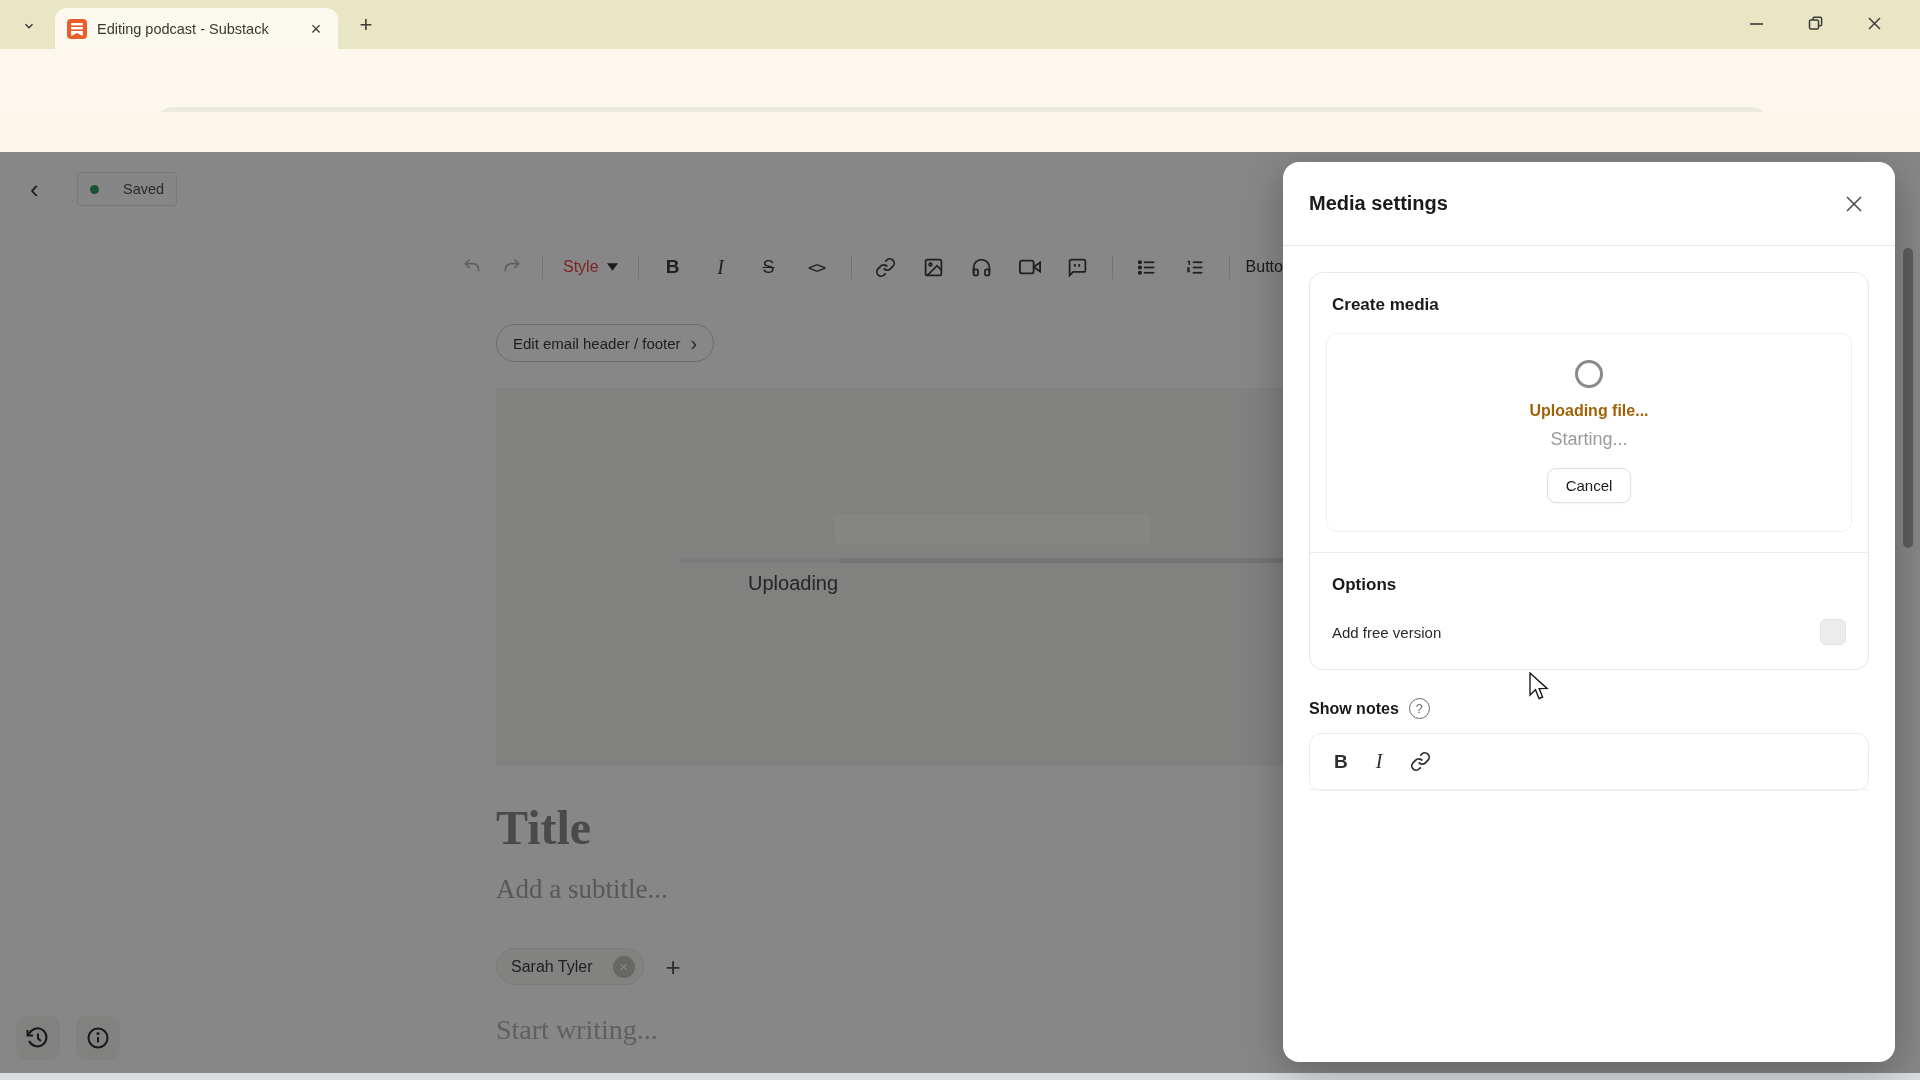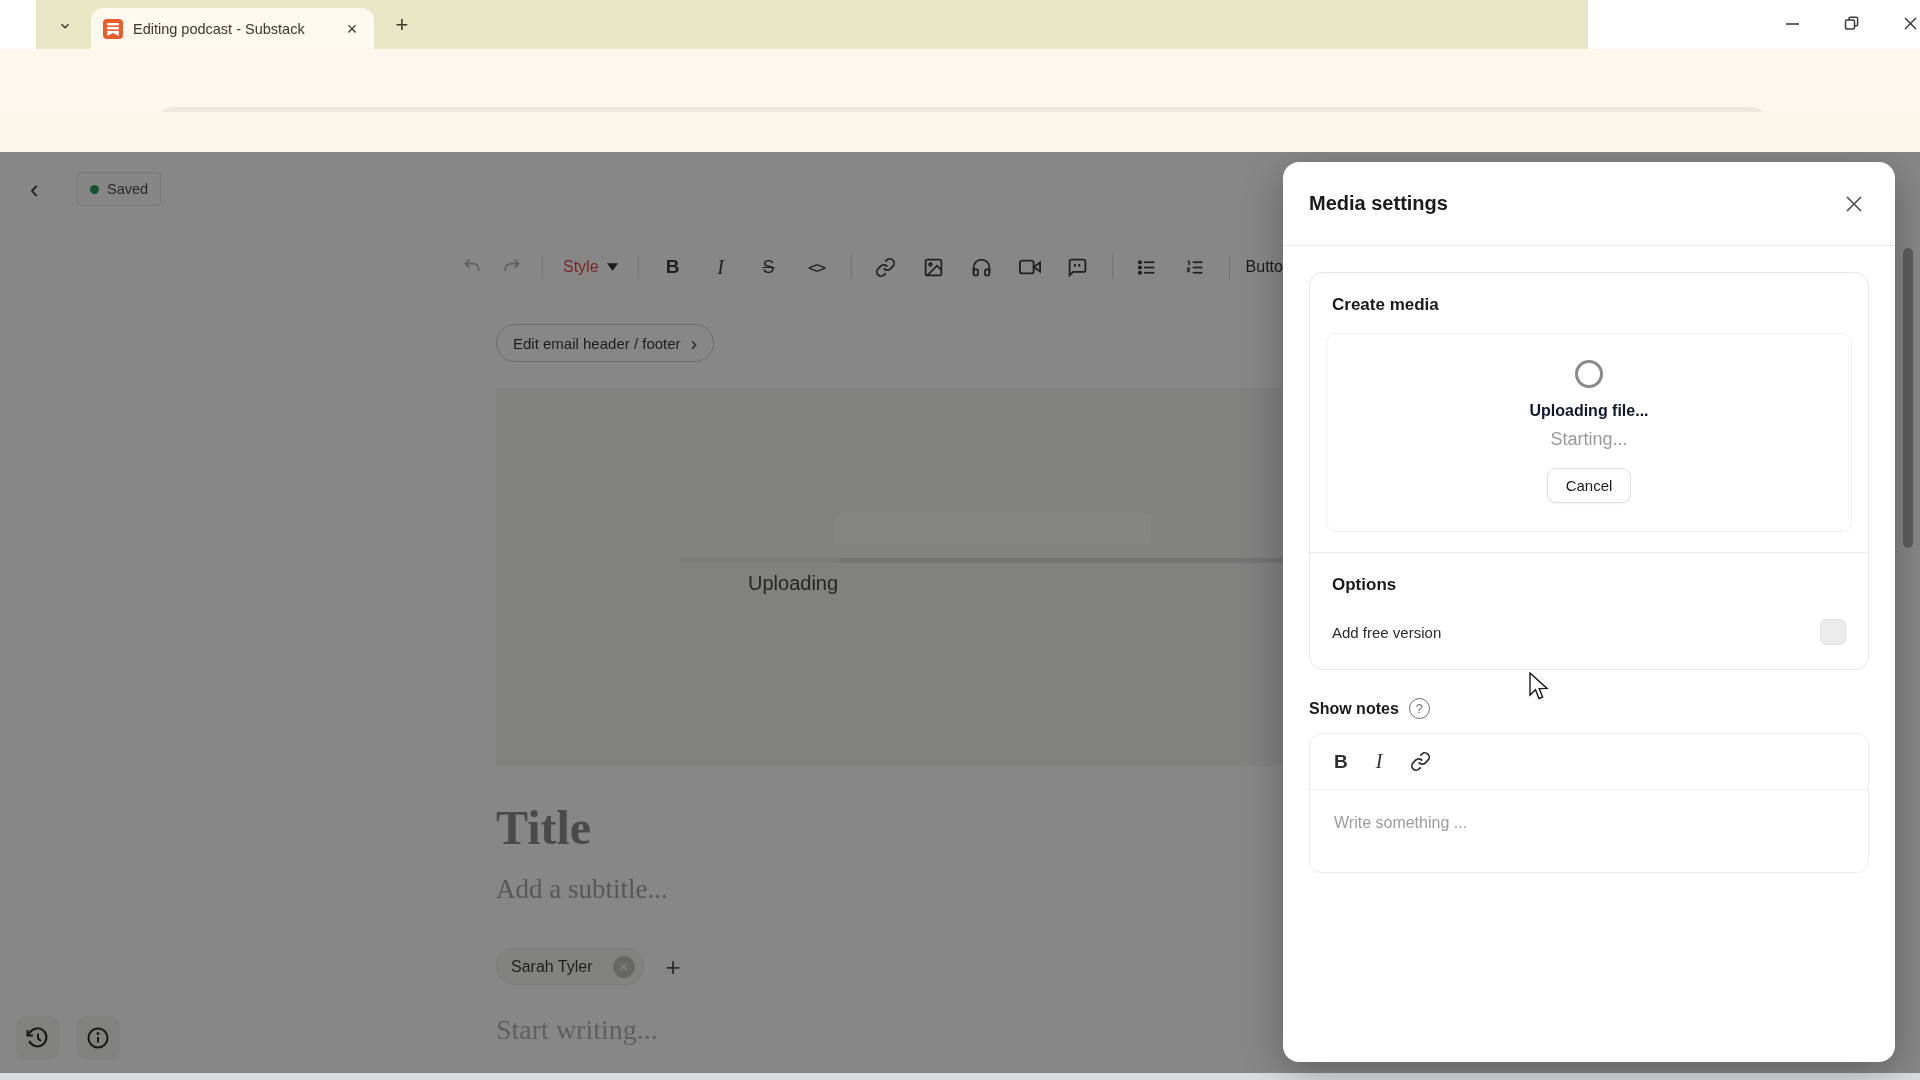--- a/index.html
+++ b/index.html
@@ -1,42 +1,42 @@
 <!DOCTYPE html>
 <html><head>
 <meta charset="utf-8">
 <style>
   * { margin:0; padding:0; box-sizing:border-box; }
   html,body { width:1920px; height:1080px; overflow:hidden; }
   body { font-family:"Liberation Sans", sans-serif; background:#fff; position:relative; }
   svg { display:block; }
 
   
-  .tabstrip { position:absolute; left:0; top:0; width:1552px; height:49px; background:#e9e6c5;margin-left:36px; }
+  .tabstrip { position:absolute; left:0; top:0; width:1920px; height:49px; background:#e9e6c5; }
   .tab-caret { position:absolute; left:16px; top:13px; width:26px; height:26px; border-radius:6px; display:flex; align-items:center; justify-content:center; color:#3c3a30; }
   .tab { position:absolute; left:55px; top:8px; width:283px; height:41px; background:#fcf9ee; border-radius:12px 12px 0 0; display:flex; align-items:center; padding:0 12px; }
   .favicon { width:20px; height:20px; border-radius:4px; background:#e85d2a; position:relative; flex:0 0 auto; }
   .tab-title { margin-left:10px; font-size:14.5px; color:#3a382f; white-space:nowrap; overflow:hidden; flex:1; }
   .tab-close { width:20px; height:20px; border-radius:50%; display:flex; align-items:center; justify-content:center; color:#3a382f; font-size:18px; line-height:1; flex:0 0 auto; }
   .newtab { position:absolute; left:352px; top:11px; width:28px; height:28px; display:flex; align-items:center; justify-content:center; color:#3c3a30; font-size:22px; }
   .winctl { position:absolute; top:6px; height:34px; width:46px; display:flex; align-items:center; justify-content:center; color:#3a3a3a; }
   .addressrow { position:absolute; left:0; top:49px; width:1920px; height:63px; background:#fcf8ed; }
   .navbtn { position:absolute; top:62px; width:36px; height:36px; display:flex; align-items:center; justify-content:center; color:#3f3d35; }
   .navbtn.disabled { color:#bcb7a6; }
   .omnibox { position:absolute; left:152px; top:58px; width:1620px; height:44px; background:#ece9e3; border-radius:22px; display:flex; align-items:center; padding:0 16px; }
   .omni-url { margin-left:12px; font-size:15.5px; color:#33312a; flex:1; white-space:nowrap; overflow:hidden; }
   .avatar { position:absolute; left:1841px; top:66px; width:28px; height:28px; border-radius:50%; background:#7e96a8; color:#f2f4f6; font-size:13.5px; display:flex; align-items:center; justify-content:center; }
   .bookmarksrow { position:absolute; left:0; top:112px; width:1920px; height:40px; background:#fbf7ea; }
   .gridicon { position:absolute; left:48px; top:119px; width:24px; height:22px; display:grid; grid-template-columns:10px 10px; grid-template-rows:9px 9px; gap:3px; }
   .gridicon span { border:2.5px solid #474130; background:#fbf7ea; }
 
   
   .page { position:absolute; left:0; top:152px; width:1920px; height:928px; background:#ffffff; overflow:hidden; }
   .back-chevron { position:absolute; left:30px; top:22px; font-size:26px; color:#3a3a3a; }
-  .saved-badge { position:absolute; left:77px; top:20px; height:34px; padding:0 12px; border:1px solid #e3e3e3; border-radius:4px; background:#fdfdfd; display:flex; align-items:center; gap:8px; }
+  .saved-badge { position:absolute; left:77px; top:20px; height:34px; padding:0 12px; border:1px solid #e3e3e3; border-radius:4px; background:#fdfdfd; display:flex; align-items:center; gap:24px; }
   .saved-dot { width:9px; height:9px; border-radius:50%; background:#2f9e5f; }
   .saved-text { font-size:14.5px; color:#4f4f4f; }
 
   .ed-toolbar { position:absolute; left:452px; top:92px; height:46px; display:flex; align-items:center; color:#3e3e3e; }
   .ti { width:48px; height:40px; display:flex; align-items:center; justify-content:center; border-radius:6px; }
   .ti.narrow { width:40px; }
   .ti.disabled { color:#b3b3b3; }
   .tsep { width:1px; height:24px; background:#dcdcdc; margin:0 10px; }
   .style-dd { display:flex; align-items:center; gap:8px; padding:0 10px; font-size:16px; color:#ef4444; }
   .glyph-b { font-weight:700; font-size:19px; }
@@ -72,21 +72,21 @@
   
   .panel { position:absolute; left:1283px; top:10px; width:612px; height:900px; background:#ffffff; border-radius:16px; z-index:20; box-shadow:0 10px 40px rgba(0,0,0,0.28); }
   .panel-header { height:84px; padding:0 26px; display:flex; align-items:center; justify-content:space-between; border-bottom:1px solid #e9e9e9;text-align:right; }
   .panel-title { font-size:20px; font-weight:600; color:#1a1a1a; }
   .panel-close { width:30px; height:30px; display:flex; align-items:center; justify-content:center; color:#4c4c4c; }
   .panel-body { padding:26px; }
   .sec-card { border:1px solid #e7e7e7; border-radius:14px; }
   .sec-head { padding:22px 22px 6px; font-size:17px; font-weight:600; color:#1a1a1a; }
   .upload-box { margin:12px 16px 20px; border:1px solid #f0f0f0; border-radius:10px; padding:26px 20px 28px; display:flex; flex-direction:column; align-items:center; }
   .spinner { width:28px; height:28px; border:3.5px solid #8a8a8a; border-radius:50%; }
-  .up-status { margin-top:14px; font-size:16px; font-weight:600; color:#0f172a; }
+  .up-status { margin-top:14px; font-size:16px; font-weight:600; color:#a16207; }
   .up-substatus { margin-top:9px; font-size:18px; color:#9a9a9a; }
   .cancel-btn { margin-top:18px; padding:8px 18px; border:1px solid #e0e0e0; border-radius:9px; background:#fff; font-size:15px; color:#1a1a1a; box-shadow:0 1px 2px rgba(0,0,0,0.05); }
   .sec-div { border-top:1px solid #ececec; }
   .opt-row { padding:18px 22px 24px; display:flex; align-items:center; justify-content:space-between; }
   .opt-label { font-size:15px; color:#2a2a2a; }
   .checkbox { width:26px; height:26px; border-radius:6px; background:#ececec; border:1px solid #e3e3e3; }
   .shownotes-row { margin-top:28px; display:flex; align-items:center; gap:10px; }
   .shownotes-label { font-size:16px; font-weight:600; color:#1a1a1a; }
   .help-circle { width:21px; height:21px; border:1.5px solid #6a6a6a; border-radius:50%; color:#6a6a6a; font-size:12.5px; display:flex; align-items:center; justify-content:center; }
   .notes-card { margin-top:14px; border:1px solid #ececec; border-radius:12px; }
@@ -379,21 +379,20 @@
         <div class="notes-toolbar">
           <span class="nt-b">B</span>
           <span class="nt-i">I</span>
           <span>
             <svg width="21" height="21" viewBox="0 0 24 24" fill="none" stroke="currentColor" stroke-width="2">
                 <path d="M10 13a5 5 0 0 0 7.54.54l3-3a5 5 0 0 0-7.07-7.07l-1.72 1.71"></path>
                 <path d="M14 11a5 5 0 0 0-7.54-.54l-3 3a5 5 0 0 0 7.07 7.07l1.71-1.71"></path>
               </svg>
           </span>
         </div>
-        <div class="notes-input">Write something ...</div>
       </div>
     </div>
   </div>
 
   <div class="cursor">
     <svg width="22" height="30" viewBox="0 0 22 30">
         <path d="M2 1 L2 23 L7.5 17.8 L11 26.5 L14.6 25 L11.2 16.6 L19 16.4 Z" fill="#ffffff" stroke="#1a1a1a" stroke-width="1.4"></path>
       </svg>
   </div>
 </div>

